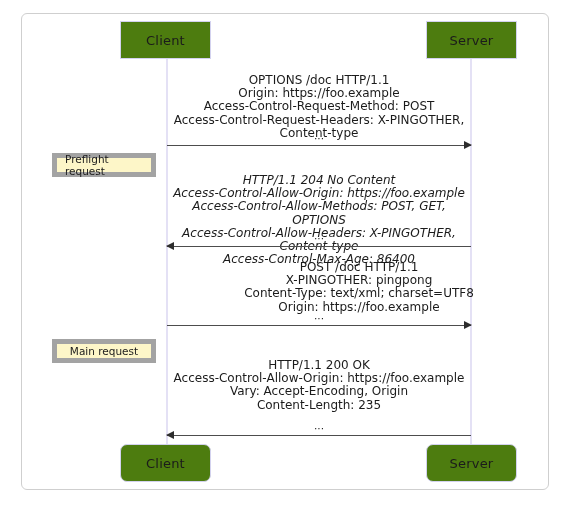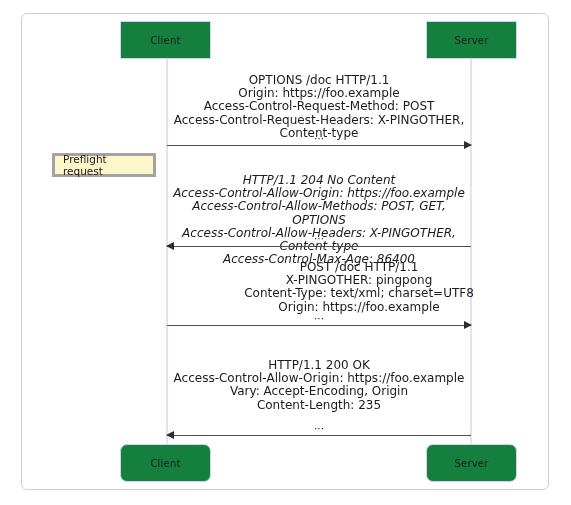--- a/index.html
+++ b/index.html
@@ -41,45 +41,45 @@
     width: 2px;
     background: #e4e1f5;
   }
   #lifeline-client { left: 144px; top: 44px; height: 390px; }
   #lifeline-server { left: 448px; top: 44px; height: 390px; }
 
   
   .participant {
     position: absolute;
     box-sizing: border-box;
-    background: #15803d;
+    background: #4d7c0f;
     border: 1px solid #d3d2ef;
     color: #1b1b1b;
-    font-size: 10px;
+    font-size: 13px;
     display: flex;
     align-items: center;
     justify-content: center;
     letter-spacing: .2px;
   }
   .participant.top { width: 91px; height: 38px; top: 7px; }
   .participant.bottom {
     width: 91px; height: 38px; top: 430px;
     border-radius: 7px;
   }
   #participant-client-top    { left: 98px; }
   #participant-server-top    { left: 404px; }
   #participant-client-bottom { left: 98px; }
   #participant-server-bottom { left: 404px; }
 
   
   .note {
     position: absolute;
     box-sizing: border-box;
     background: #fdf6c8;
-    border: 3px solid #a3a3a3;
+    border: 5px solid #a3a3a3;
     color: #1b1b1b;
     font-size: 10.5px;
     display: flex;
     align-items: center;
     justify-content: center;
     padding: 0 8px;
     height: 24px;
   }
   #note-preflight { left: 30px; top: 139px; width: 104px; }
   #note-main      { left: 30px; top: 325px; width: 104px; }
@@ -188,20 +188,21 @@
     <div class="msg-text" id="msgtext-3">POST /doc HTTP/1.1
 X-PINGOTHER: pingpong
 Content-Type: text/xml; charset=UTF8
 Origin: https://foo.example</div>
     <div class="msg-ellipsis" id="msgdots-3">···</div>
     <div class="arrow-row" id="arrow-3">
       <div class="arrow-line"></div>
       <div class="arrow-head right"></div>
     </div>
 
+    <div class="note" id="note-main">Main request</div>
 
     <div class="msg-text" id="msgtext-4">HTTP/1.1 200 OK
 Access-Control-Allow-Origin: https://foo.example
 Vary: Accept-Encoding, Origin
 Content-Length: 235</div>
     <div class="msg-ellipsis" id="msgdots-4">···</div>
     <div class="arrow-row" id="arrow-4">
       <div class="arrow-line"></div>
       <div class="arrow-head left"></div>
     </div>

